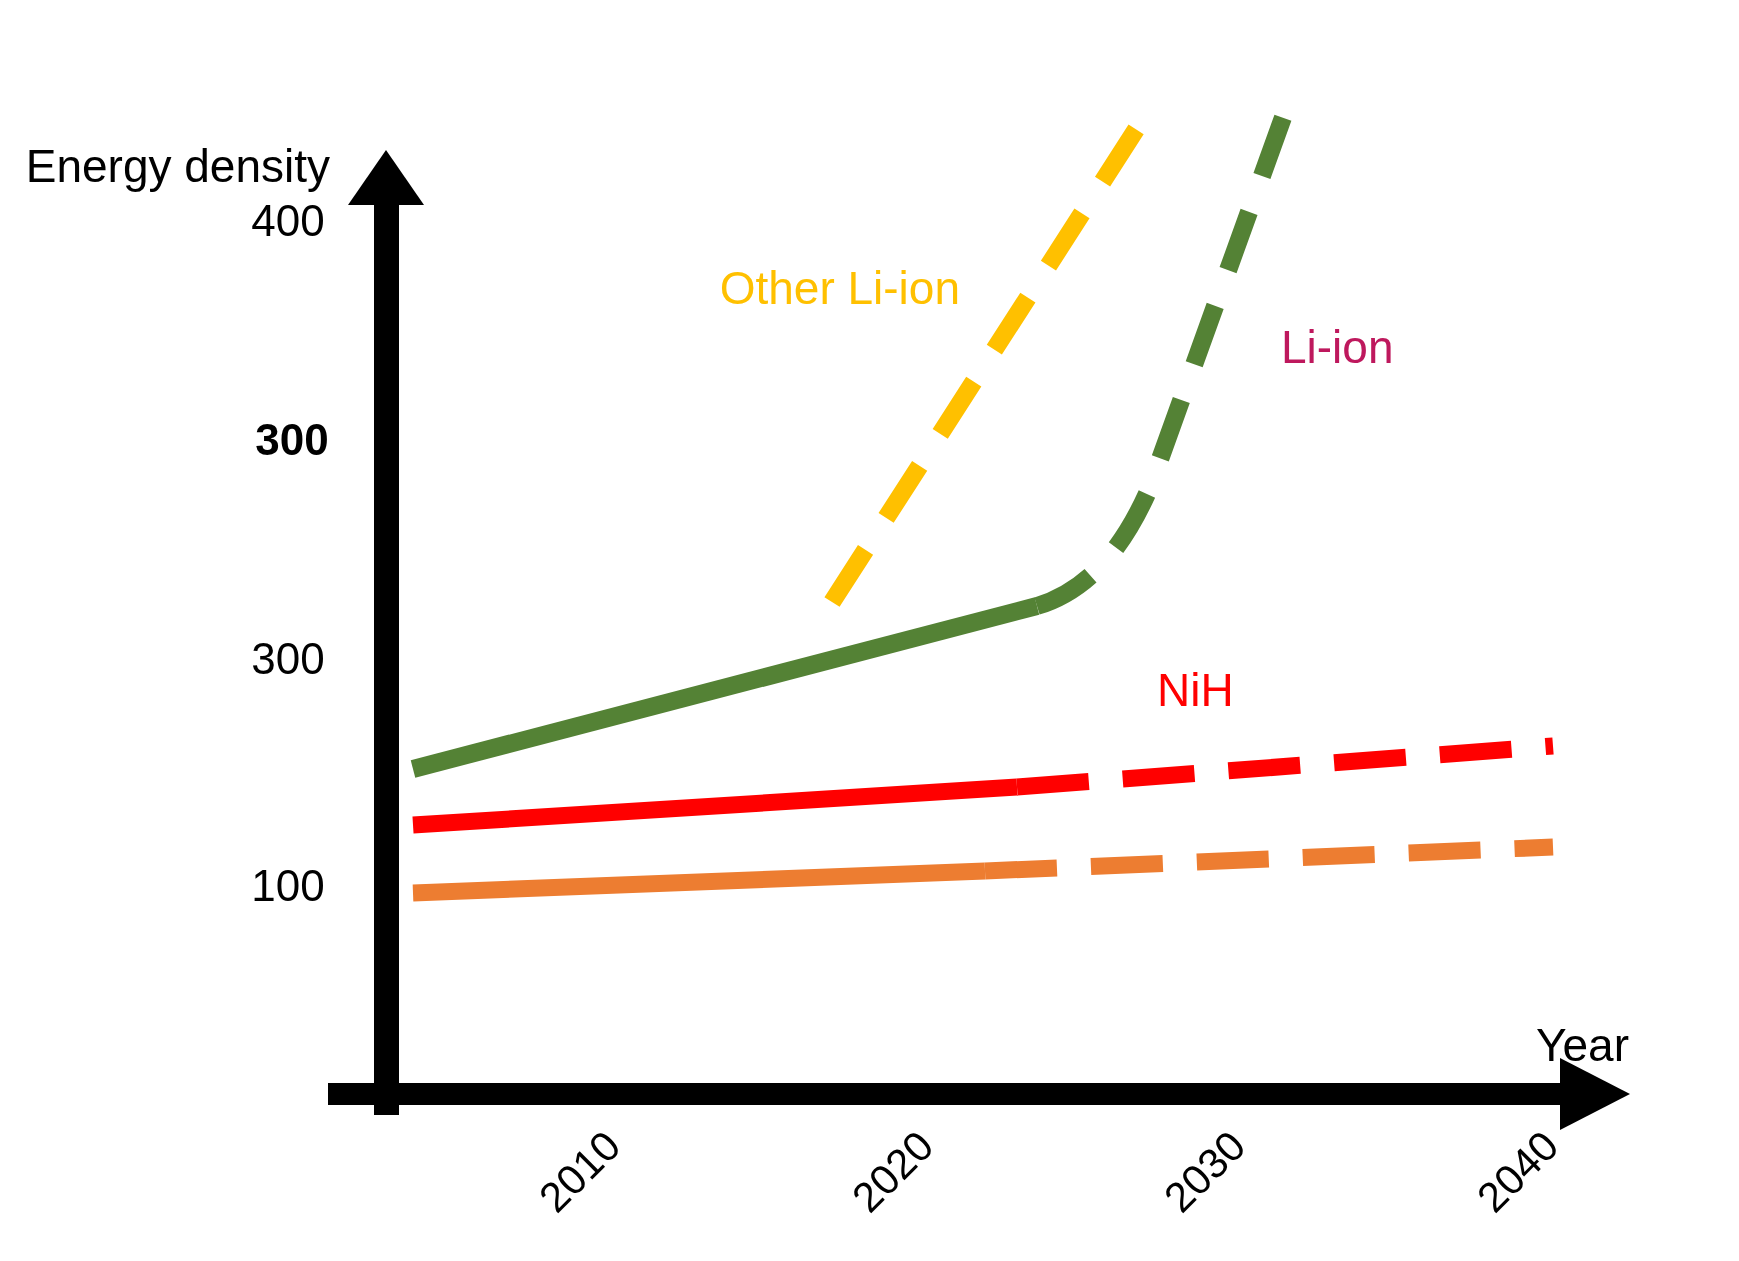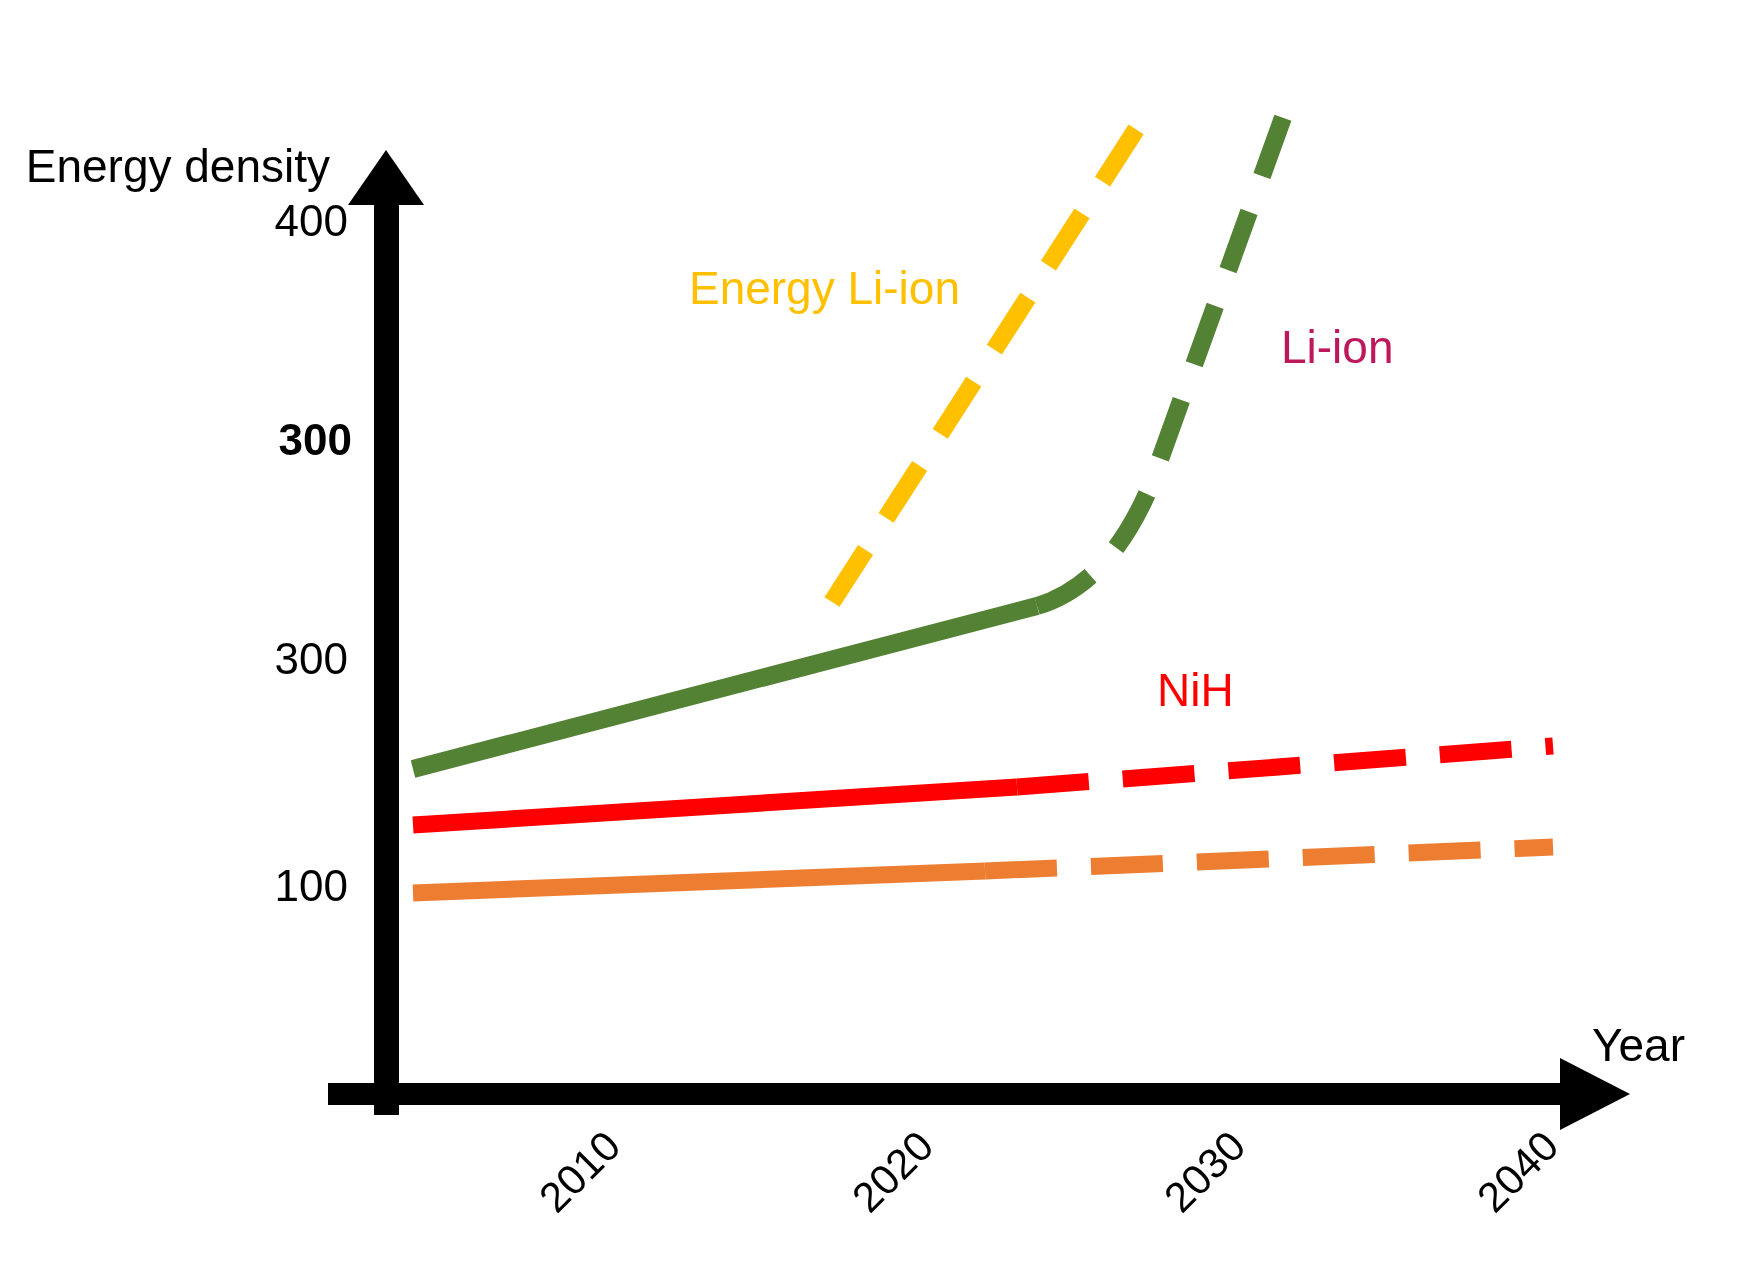--- a/index.html
+++ b/index.html
@@ -33,33 +33,33 @@
     left: 20px;
     top: 38px;
     width: 310px;
     text-align: right;
     font-size: 46px;
     color: #000000;
   }
   .ytick {
     position: absolute;
     width: 120px;
-    text-align: right;
+    text-align: center;
     font-size: 44px;
     color: #000000;
   }
   .xtick {
     position: absolute;
     font-size: 42px;
     color: #000000;
     transform: rotate(-45deg);
     transform-origin: left top;
   }
   #x-axis-title {
-    left: 1592px;
+    left: 1536px;
     top: 1020px;
     font-size: 46px;
     color: #000000;
   }
   #label-other-liion {
     left: 620px;
     top: 160px;
     width: 340px;
     text-align: right;
     font-size: 46px;
@@ -131,21 +131,21 @@
   <div class="txt ytick" style="left:228px; top:853px;margin-top:8px;">100</div>
 
   <div class="txt xtick" style="left:530px; top:1188px;">2010</div>
   <div class="txt xtick" style="left:843px; top:1188px;">2020</div>
   <div class="txt xtick" style="left:1155px; top:1188px;">2030</div>
   <div class="txt xtick" style="left:1468px; top:1188px;">2040</div>
 
   <div class="txt" id="x-axis-title">Year</div>
 
   <div class="txt" id="label-other-liion">
-    <div>Energy Li-ion</div>
+    <div>Other Li-ion</div>
   </div>
 
   <div class="txt" id="label-liion">Li-ion</div>
 
   <div class="txt" id="label-nih">NiH</div>
 
 
 </div>
 
 </body></html>

